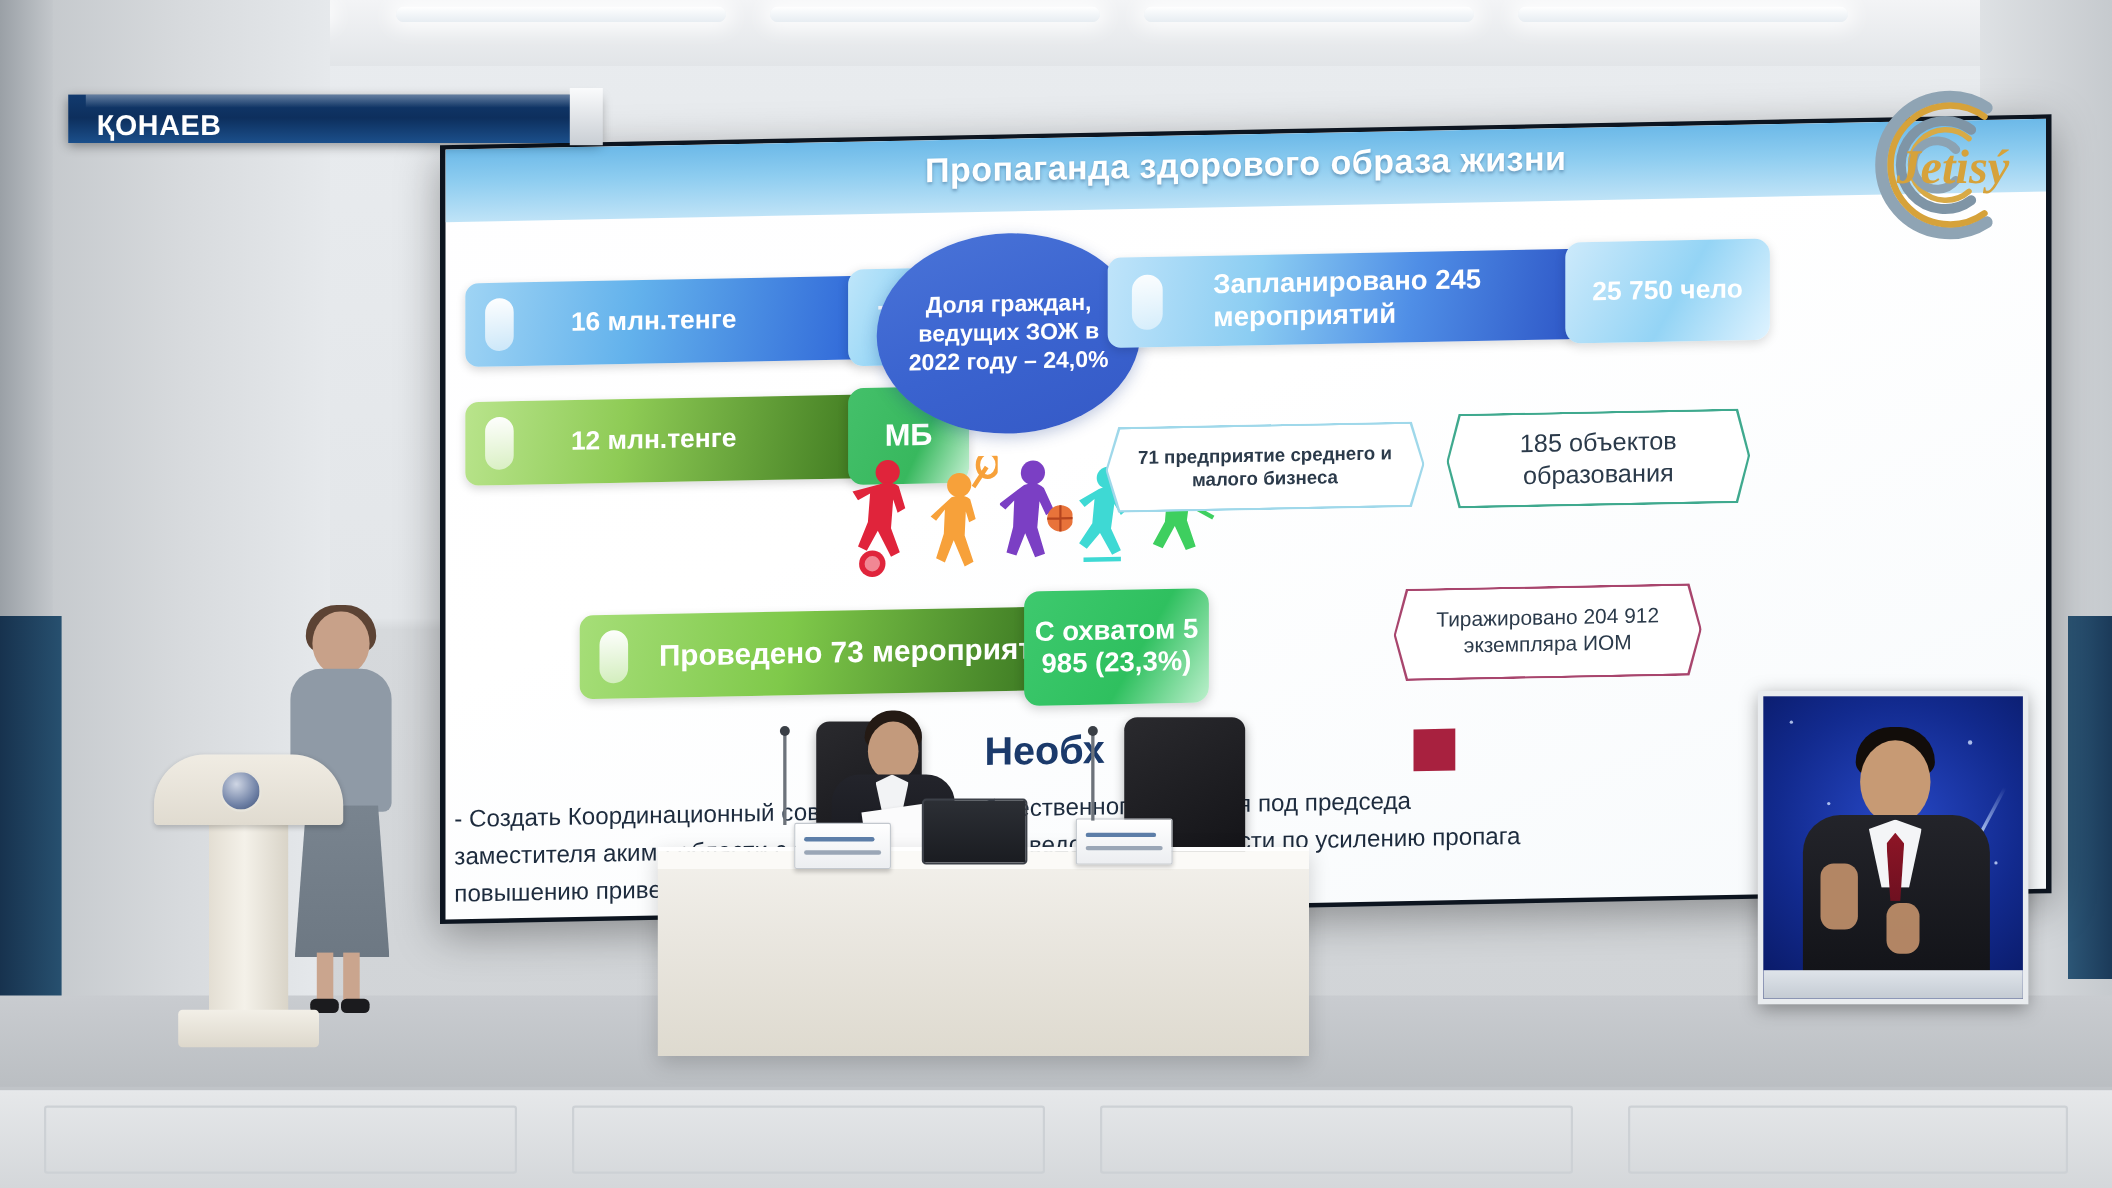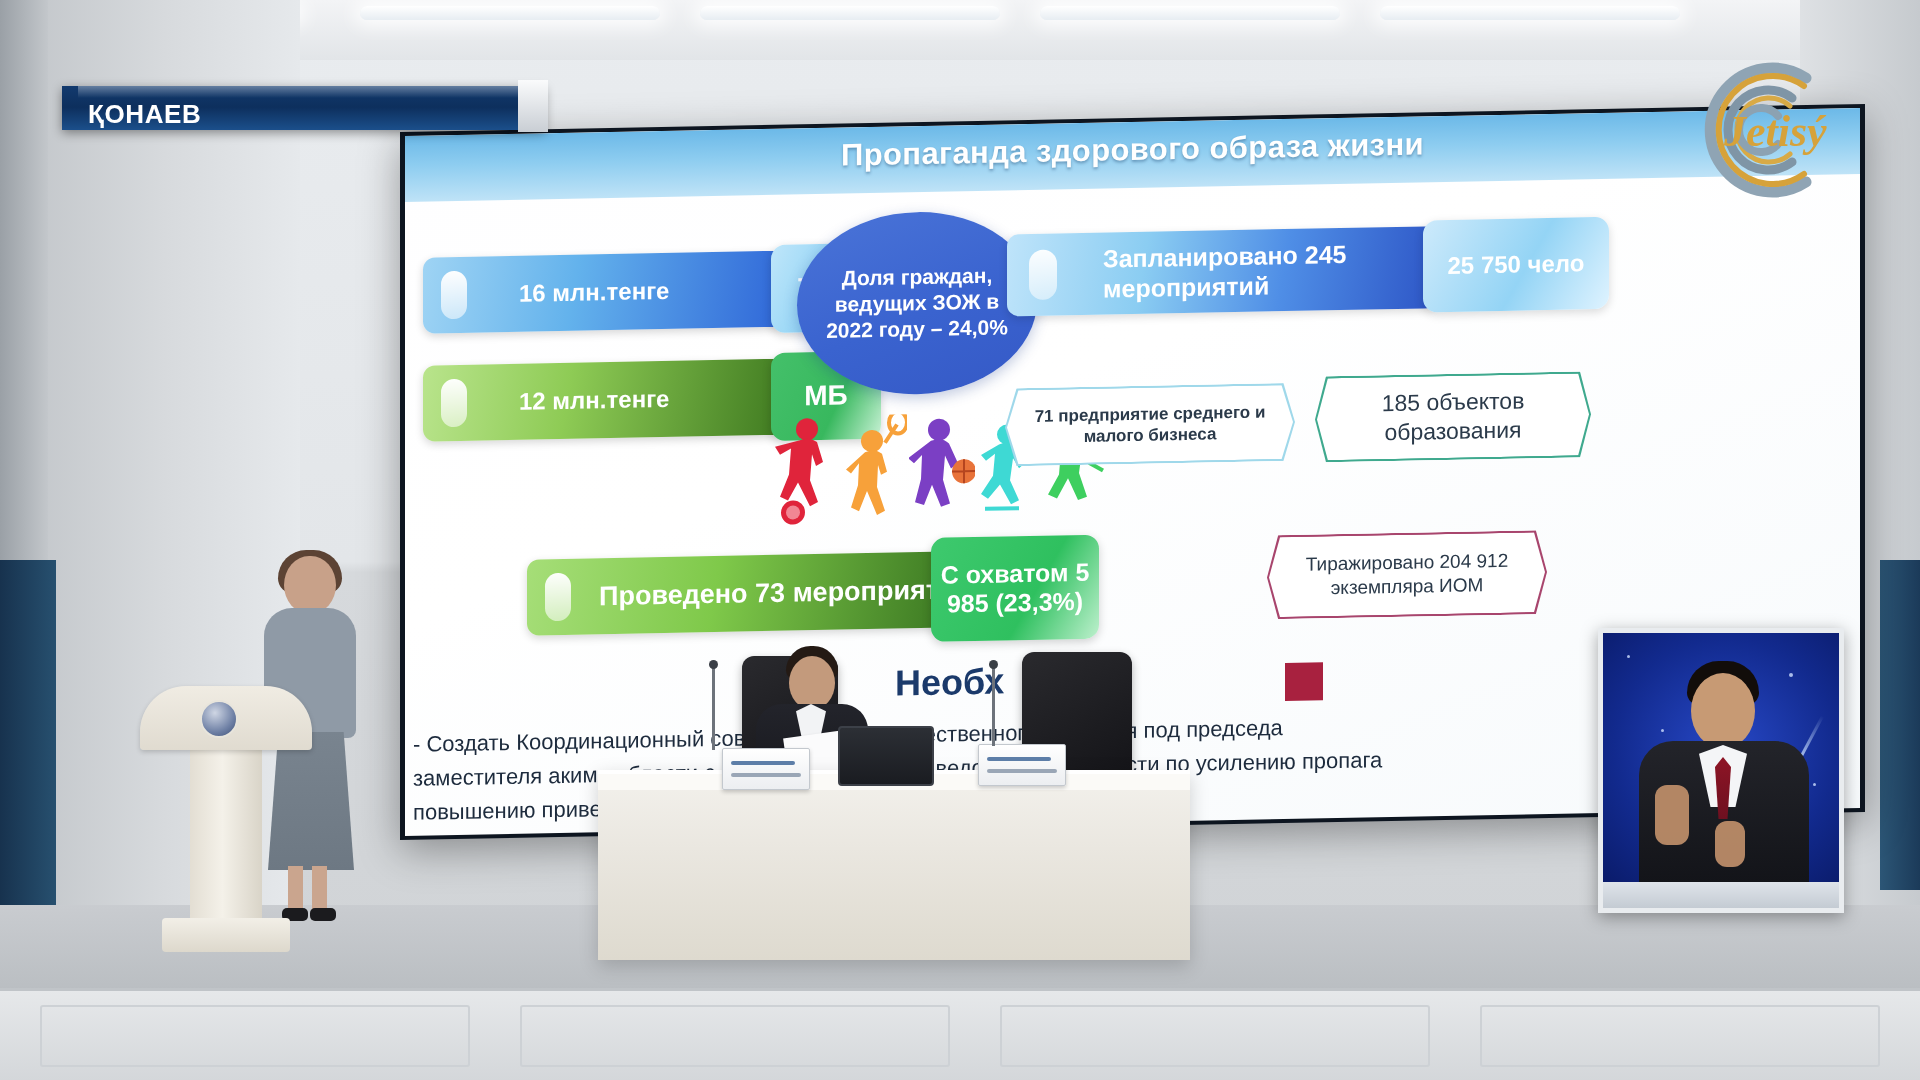--- a/index.html
+++ b/index.html
@@ -161,21 +161,21 @@
   .lower-third { position:absolute; left:62px; top:86px; width:483px; height:44px;
     background:linear-gradient(180deg,#123a6e 0%,#0d2f5d 48%,#1b4f8b 100%);
     display:flex; align-items:flex-end; padding-left:26px;
     box-shadow:0 3px 10px rgba(0,0,0,.4); }
   .lower-third .lt-text { color:#fff; font-size:26px; font-weight:bold; letter-spacing:.6px; }
   .lt-cap { position:absolute; left:518px; top:80px; width:30px; height:52px;
     background:linear-gradient(180deg,#fafbfc,#c9ced4); }
   .lt-sheen { position:absolute; left:78px; top:86px; width:440px; height:12px;
     background:linear-gradient(180deg,rgba(255,255,255,.35),rgba(255,255,255,0)); }
 
-  .logo { position:absolute; right:66px; top:54px; width:168px; height:152px; }
+  .logo { position:absolute; right:66px; top:74px; width:168px; height:152px; }
   .logo svg { display:block; }
 
   .pip { position:absolute; left:1598px; top:628px; width:246px; height:285px;
     background:#e9ecef; padding:5px; box-shadow:0 4px 16px rgba(0,0,0,.35); }
   .pip-in { position:relative; width:100%; height:100%; overflow:hidden;
     background:radial-gradient(circle at 52% 42%,#2748c6 0%,#122a8e 55%,#081760 100%); }
   .pip-star { position:absolute; background:#cfe0ff; border-radius:50%; opacity:.8; }
   .pip-streak { position:absolute; width:3px; height:86px; background:linear-gradient(180deg,rgba(190,215,255,0),rgba(200,222,255,.75),rgba(190,215,255,0));
     transform:rotate(28deg); }
   .si-head { position:absolute; left:88px; top:40px; width:64px; height:76px;

